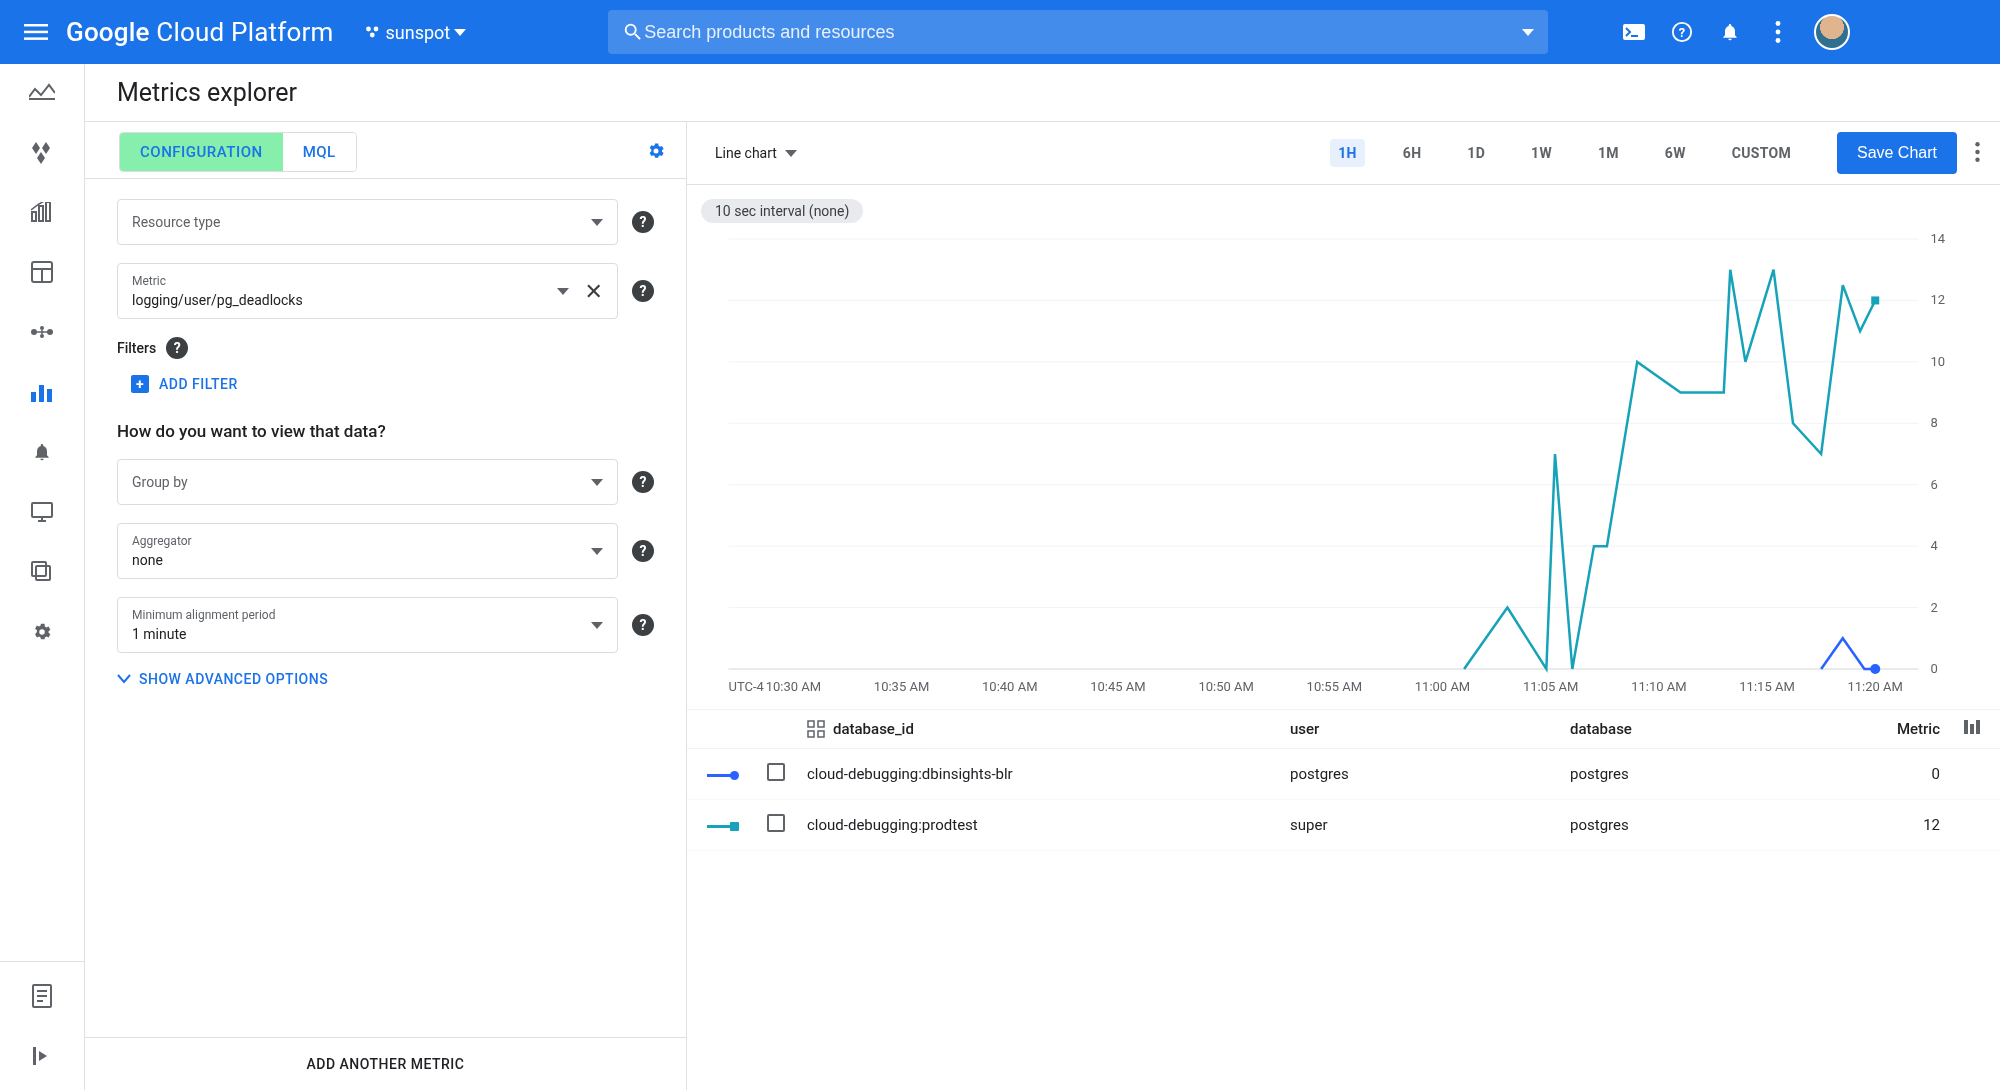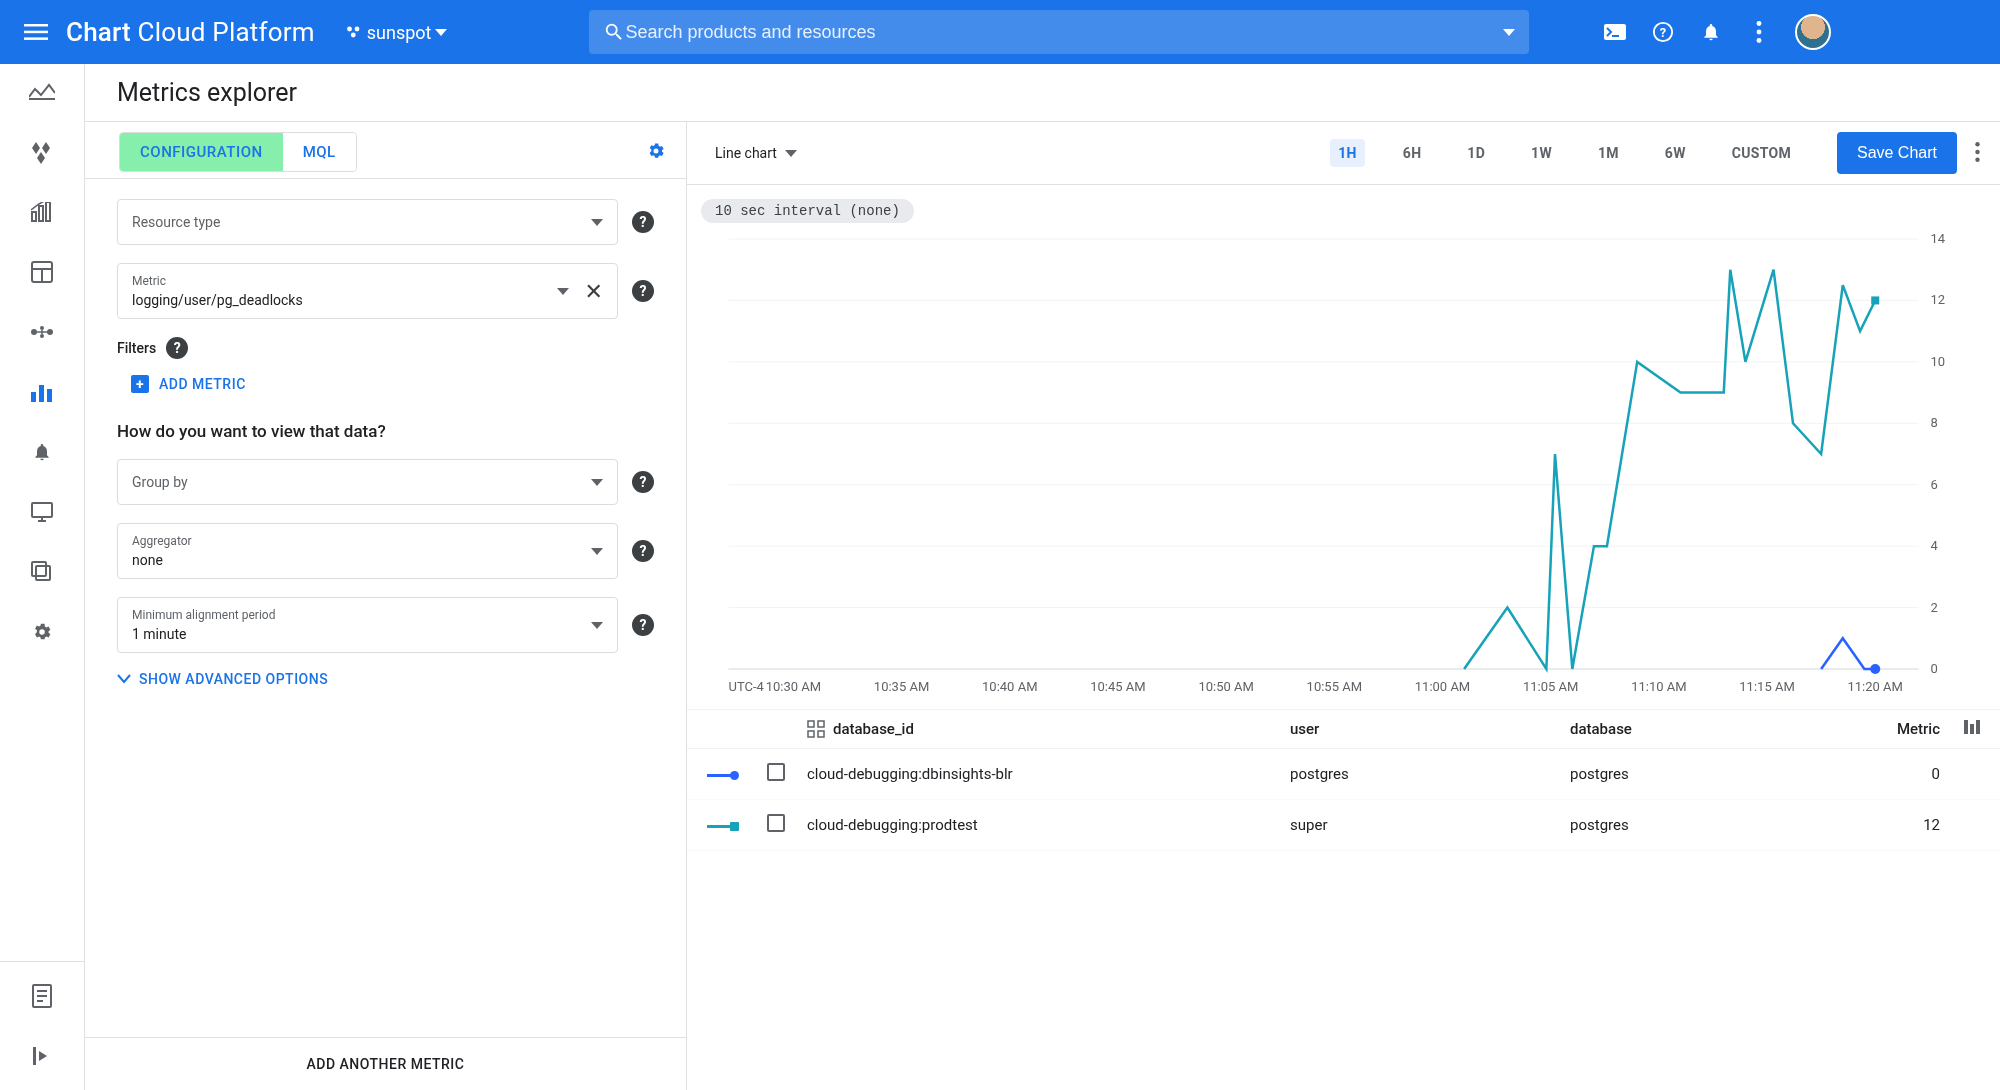--- a/index.html
+++ b/index.html
@@ -55,21 +55,21 @@
   .config-foot { border-top:1px solid #e0e0e0; text-align:center; padding:18px; font-weight:500; letter-spacing:.5px; margin-top:auto;}
 
   
   .chartpane { flex:1; display:flex; flex-direction:column; min-width:0;}
   .chart-toolbar { display:flex; align-items:center; padding:10px 20px; border-bottom:1px solid #e0e0e0; gap:4px;}
   .linechart-sel{display:flex;align-items:center;gap:8px;cursor:pointer;margin-right:auto;padding: 4px 8px;}
   .ranges{display:flex;align-items:center;gap:30px;}
   .range{color:#5f6368;font-weight:700;letter-spacing:.3px;cursor:pointer;padding:6px 8px;border-radius:4px;}
   .range.active{color:#1a73e8;background:#e8f0fe;}
   .save-btn{background:#1a73e8;color:#fff;border:none;border-radius:4px;padding:12px 20px;font-size:16px;font-weight:500;cursor:pointer;margin-left:34px;}
-  .chip { display:inline-block; background:#e8eaed; border-radius:14px; padding:4px 14px; margin:14px 0 0 14px; font-size:14px; color:#3c4043;font-family:Liberation Mono, monospace;}
+  .chip { display:inline-block; background:#e8eaed; border-radius:14px; padding:4px 14px; margin:14px 0 0 14px; font-size:14px; color:#3c4043;}
   .chart-wrap{padding:6px 20px 0 10px; flex:none;}
   svg.chart{width:100%; height:480px; display:block;}
   .axis-label{font-size:13px; fill:#5f6368;}
   .series1{fill:none; stroke:#16a2b8; stroke-width:2.5;}
   .series0{fill:none; stroke:#2962ff; stroke-width:2.5;}
   .legendtbl{width:100%; display:grid; grid-template-columns: 60px 40px 1fr 280px 280px 90px 40px; align-items:center; padding:0 20px; font-size:15px;}
   .legendtbl.header{border-top:1px solid #f1f3f4;border-bottom:1px solid #f1f3f4; padding-top:10px;padding-bottom:10px; font-weight:500;}
   .legendtbl.row{padding-top:14px;padding-bottom:14px; border-bottom:1px solid #f8f9fa;}
   .legendtbl .valcol{text-align:right;}
   .legline{width:28px;height:3px;display:inline-block;vertical-align:middle;position:relative;}
@@ -83,21 +83,21 @@
 <body>
 
 <div class="topbar">
   <div class="menu-btn">
     <svg width="24" height="24" viewBox="0 0 24 24" fill="#fff">
         <rect y="4" width="24" height="2.5"></rect>
         <rect y="10.7" width="24" height="2.5"></rect>
         <rect y="17.4" width="24" height="2.5"></rect>
       </svg>
   </div>
-  <div class="brand"><span class="g">Chart</span> Cloud Platform</div>
+  <div class="brand"><span class="g">Google</span> Cloud Platform</div>
   <div class="proj">
     <svg class="hex" viewBox="0 0 24 24">
         <circle cx="6" cy="8" r="3.2" fill="#fff"></circle>
         <circle cx="16" cy="8" r="3.2" fill="#fff"></circle>
         <circle cx="11" cy="16" r="3.2" fill="#fff"></circle>
       </svg>
     <span class="name">sunspot</span>
     <span class="drop-icon" style="border-top-color:#fff"></span>
   </div>
   <div class="search">
@@ -258,21 +258,21 @@
               <span class="clear-x">✕</span>
             </div>
             <span class="help">?</span>
           </div>
           <div class="section-label">
             <span>Filters</span>
             <span class="help">?</span>
           </div>
           <div class="add-filter">
             <span class="plusbox">+</span>
-            <span>ADD METRIC</span>
+            <span>ADD FILTER</span>
           </div>
           <div class="question">How do you want to view that data?</div>
           <div class="field-row">
             <div class="field placeholder">
               <span class="val">Group by</span>
               <span class="drop-icon"></span>
             </div>
             <span class="help">?</span>
           </div>
           <div class="field-row">

